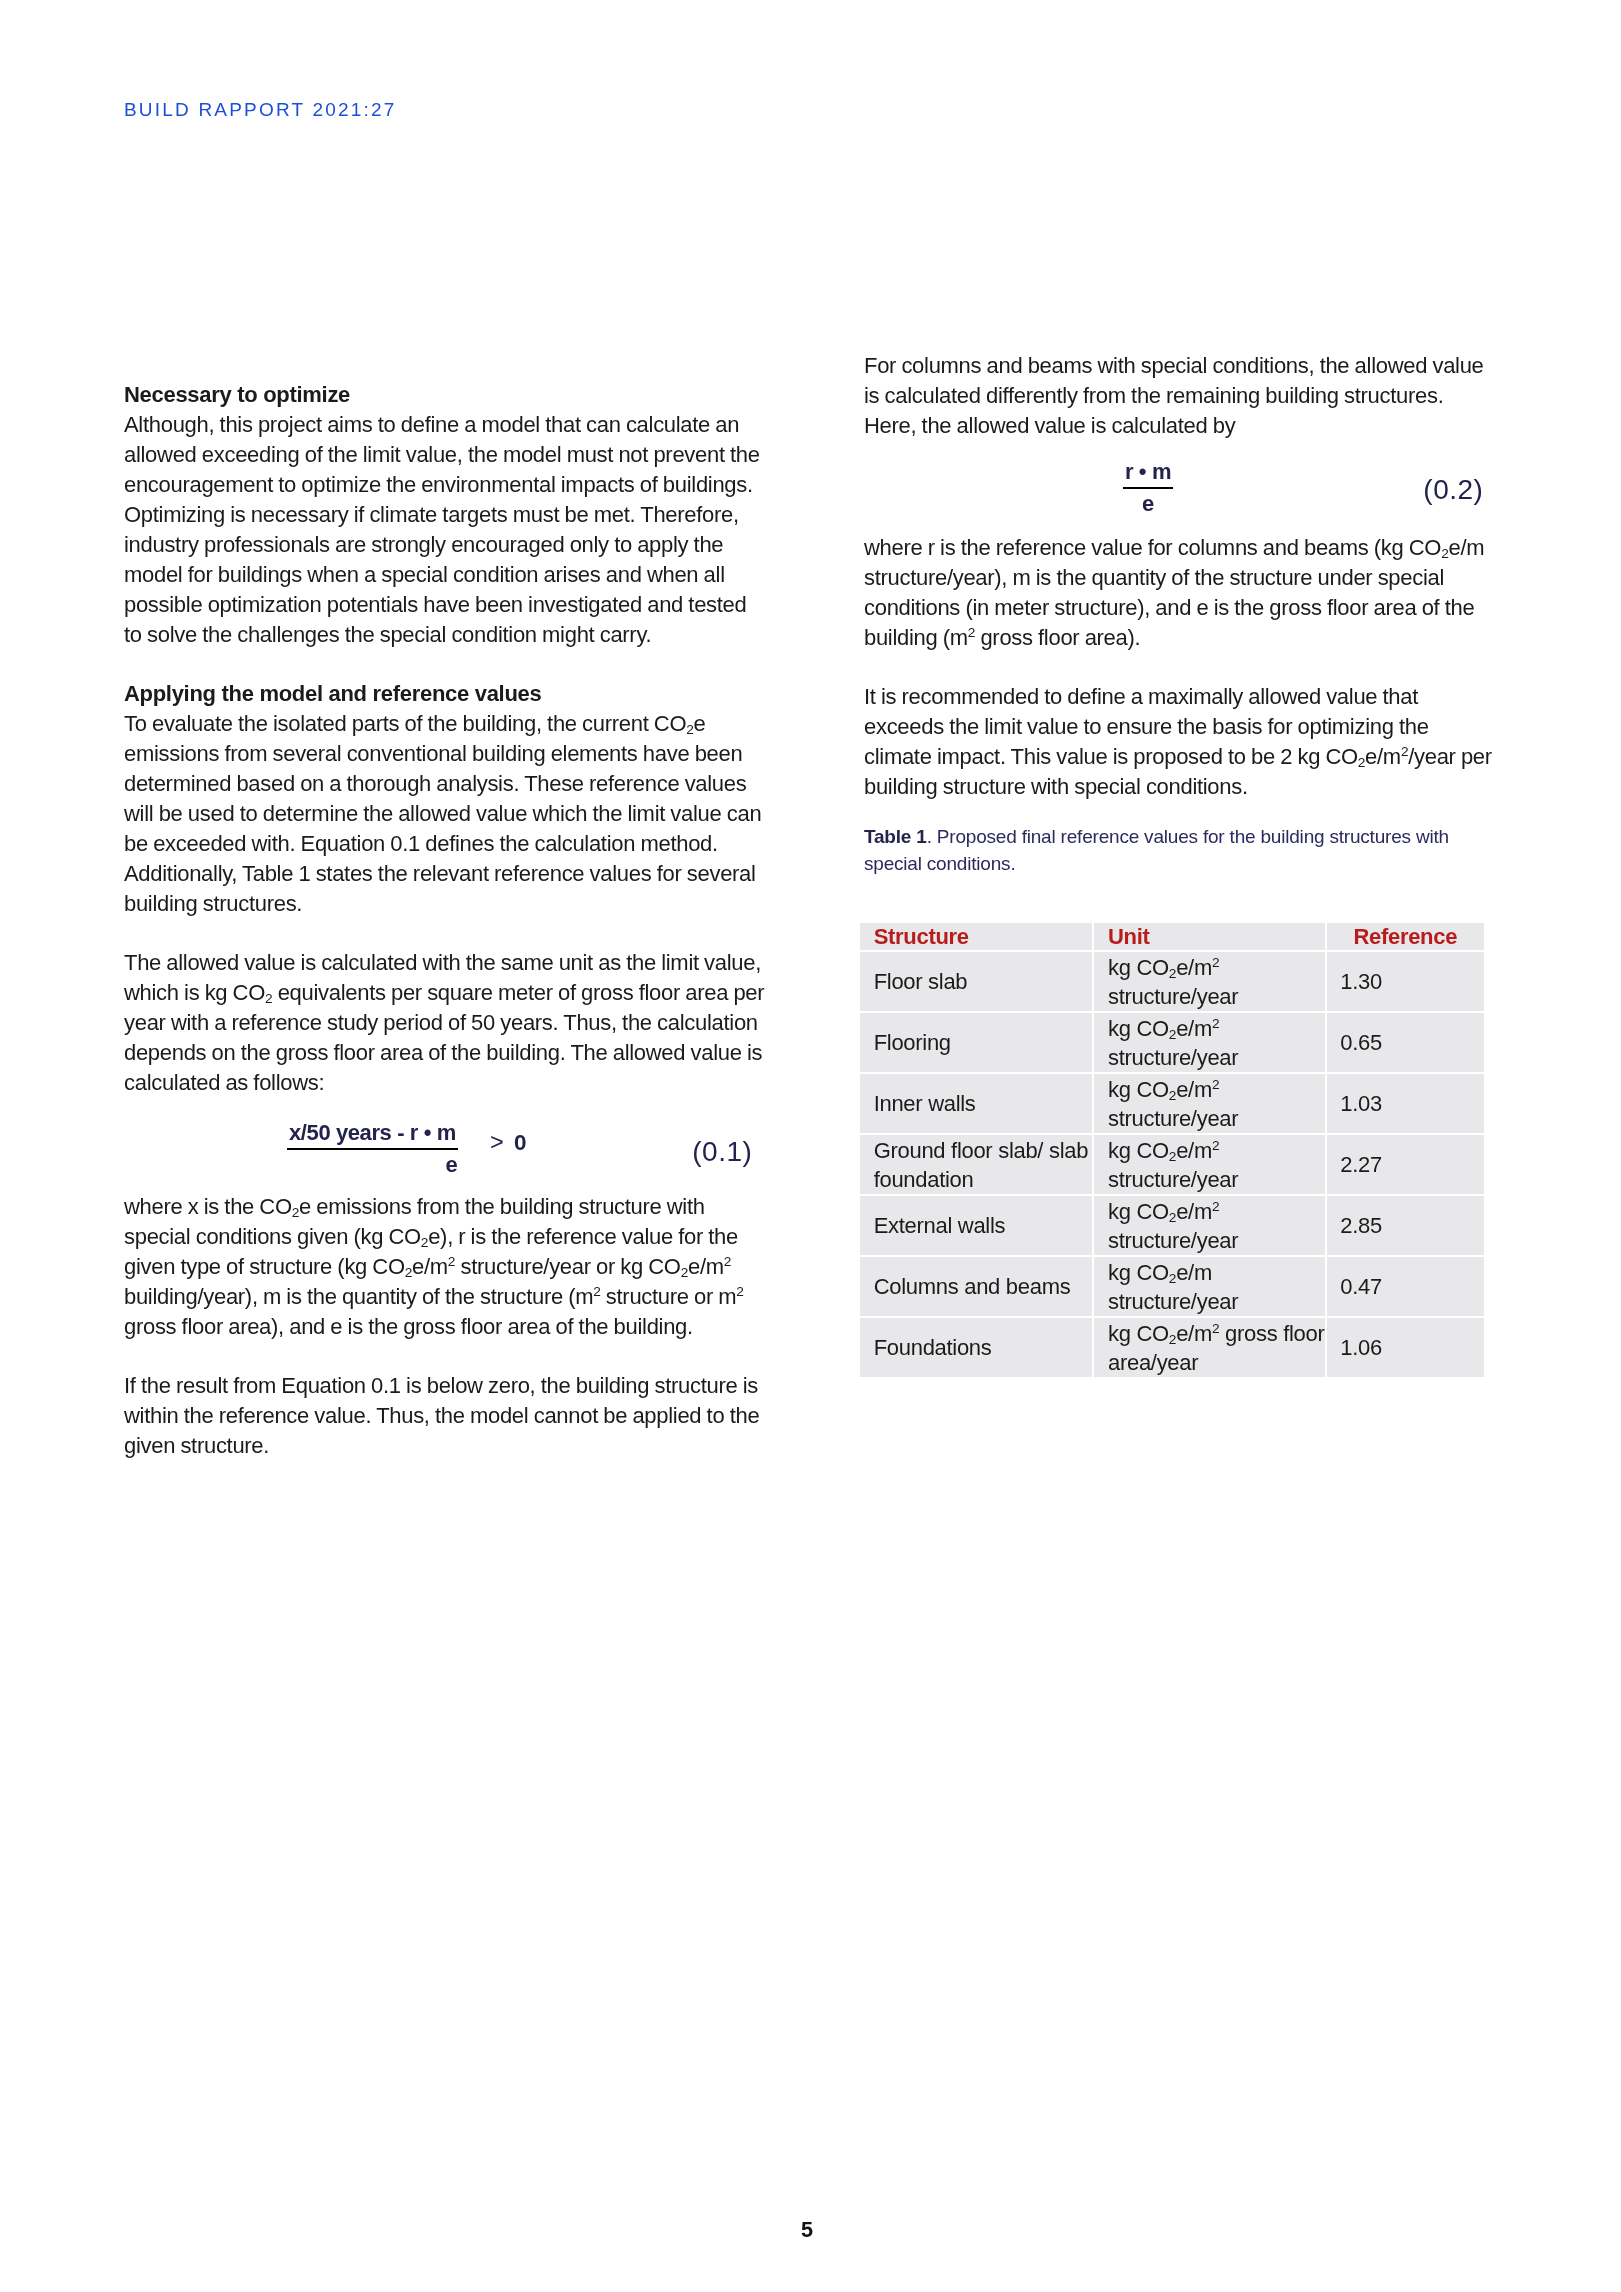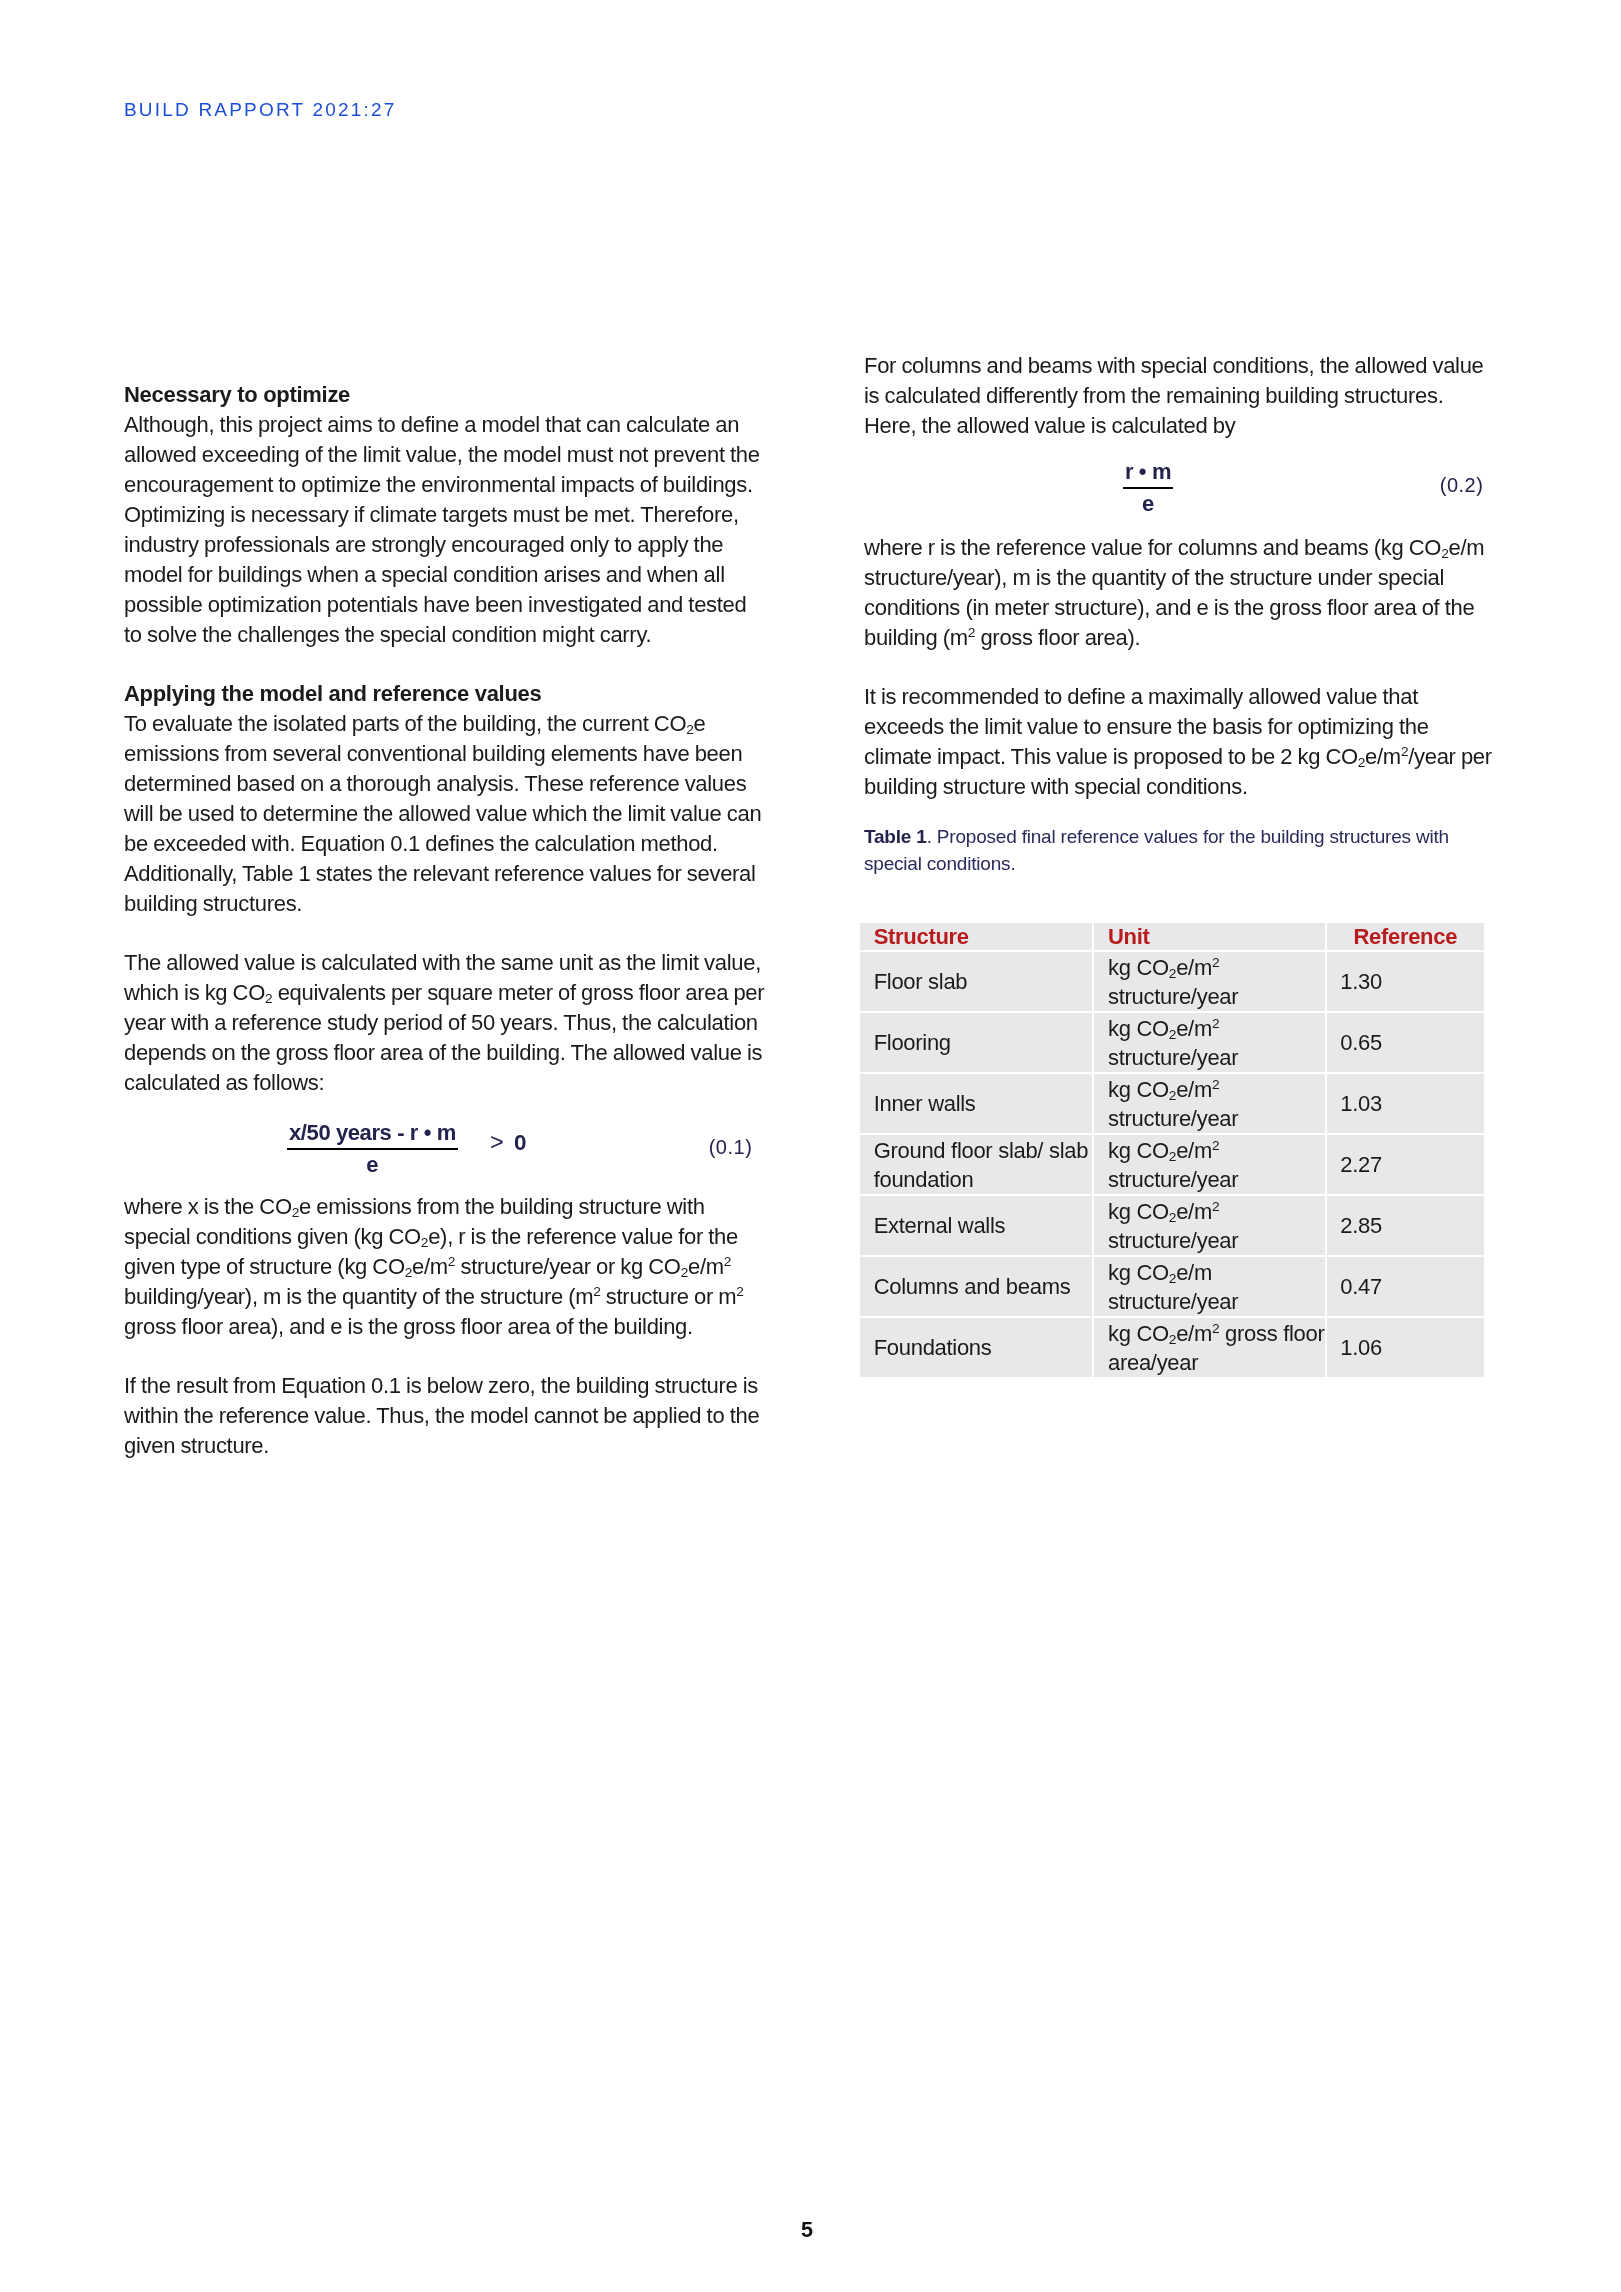--- a/index.html
+++ b/index.html
@@ -23,21 +23,21 @@
   .gap { height: 29px; }
   sub { font-size: 13.7px; vertical-align: -2.9px; line-height: 0; }
   sup { font-size: 13.7px; vertical-align: 7.8px; line-height: 0; }
 
   .equation { position: relative; height: 65px; margin: 15.7px 0 13.7px 0; color: #23234d; }
   .frac { position: absolute; display: inline-block; text-align: center; font-weight: bold; font-size: 22px; }
   .frac .num { display: block; padding: 0 2px 2.9px 2px; border-bottom: 2px solid #000000; line-height: 25.5px; letter-spacing: -0.4px; }
   .frac .den { display: block; line-height: 29px; }
   .gt { position: absolute; font-size: 23.5px; }
   .zero { position: absolute; font-size: 22.5px; font-weight: bold; }
-  .eqnum { position: absolute; right: 13.7px; font-size: 20px; letter-spacing: 0.5px; }
+  .eqnum { position: absolute; right: 13.7px; font-size: 28px; letter-spacing: 0.5px; }
 
   .caption { font-size: 19px; line-height: 26.5px; color: #2b2a5c; margin: 0; letter-spacing: -0.2px; }
   .caption b { color: #23234d; }
 
   table.ref {
     position: absolute; left: 860px; top: 923px; width: 624px;
     border-collapse: separate; border-spacing: 0;
     font-size: 22px; letter-spacing: -0.3px;
   }
   table.ref th, table.ref td {
@@ -60,21 +60,21 @@
 <div class="col col-left">
   <p class="h">Necessary to optimize</p>
   <p class="p">Although, this project aims to define a model that can calculate an allowed exceeding of the limit value, the model must not prevent the encouragement to optimize the environmental impacts of buildings. Optimizing is necessary if climate targets must be met. Therefore, industry professionals are strongly encouraged only to apply the model for buildings when a special condition arises and when all possible optimization potentials have been investigated and tested to solve the challenges the special condition might carry.</p>
   <div class="gap"></div>
   <p class="h">Applying the model and reference values</p>
   <p class="p"><span>To evaluate the isolated parts of the building, the current CO</span><sub>2</sub><span>e emissions from several conventional building elements have been determined based on a thorough analysis. These reference values will be used to determine the allowed value which the limit value can be exceeded with. Equation 0.1 defines the calculation method. Additionally, Table 1 states the relevant reference values for several building structures.</span></p>
   <div class="gap"></div>
   <p class="p"><span>The allowed value is calculated with the same unit as the limit value, which is kg CO</span><sub>2</sub><span> equivalents per square meter of gross floor area per year with a reference study period of 50 years. Thus, the calculation depends on the gross floor area of the building. The allowed value is calculated as follows:</span></p>
 
   <div class="equation">
-    <span class="frac" style="left:163px; top:5.9px;">
+    <span class="frac" style="left:163px; top:5.9px;text-align:right;">
       <span class="num">x/50 years  - r • m</span>
       <span class="den">e</span>
     </span>
     <span class="gt" style="left:366px; top:15.7px;">&gt;</span>
     <span class="zero" style="left:390px; top:16.7px;">0</span>
     <span class="eqnum" style="top:22.5px;">(0.1)</span>
   </div>
 
   <p class="p"><span>where x is the CO</span><sub>2</sub><span>e emissions from the building structure with special conditions given (kg CO</span><sub>2</sub><span>e), r is the reference value for the given type of structure (kg CO</span><sub>2</sub><span>e/m</span><sup>2</sup><span> structure/year or kg CO</span><sub>2</sub><span>e/m</span><sup>2</sup><span> building/year), m is the quantity of the structure (m</span><sup>2</sup><span> structure or m</span><sup>2</sup><span> gross floor area), and e is the gross floor area of the building.</span></p>
   <div class="gap"></div>

